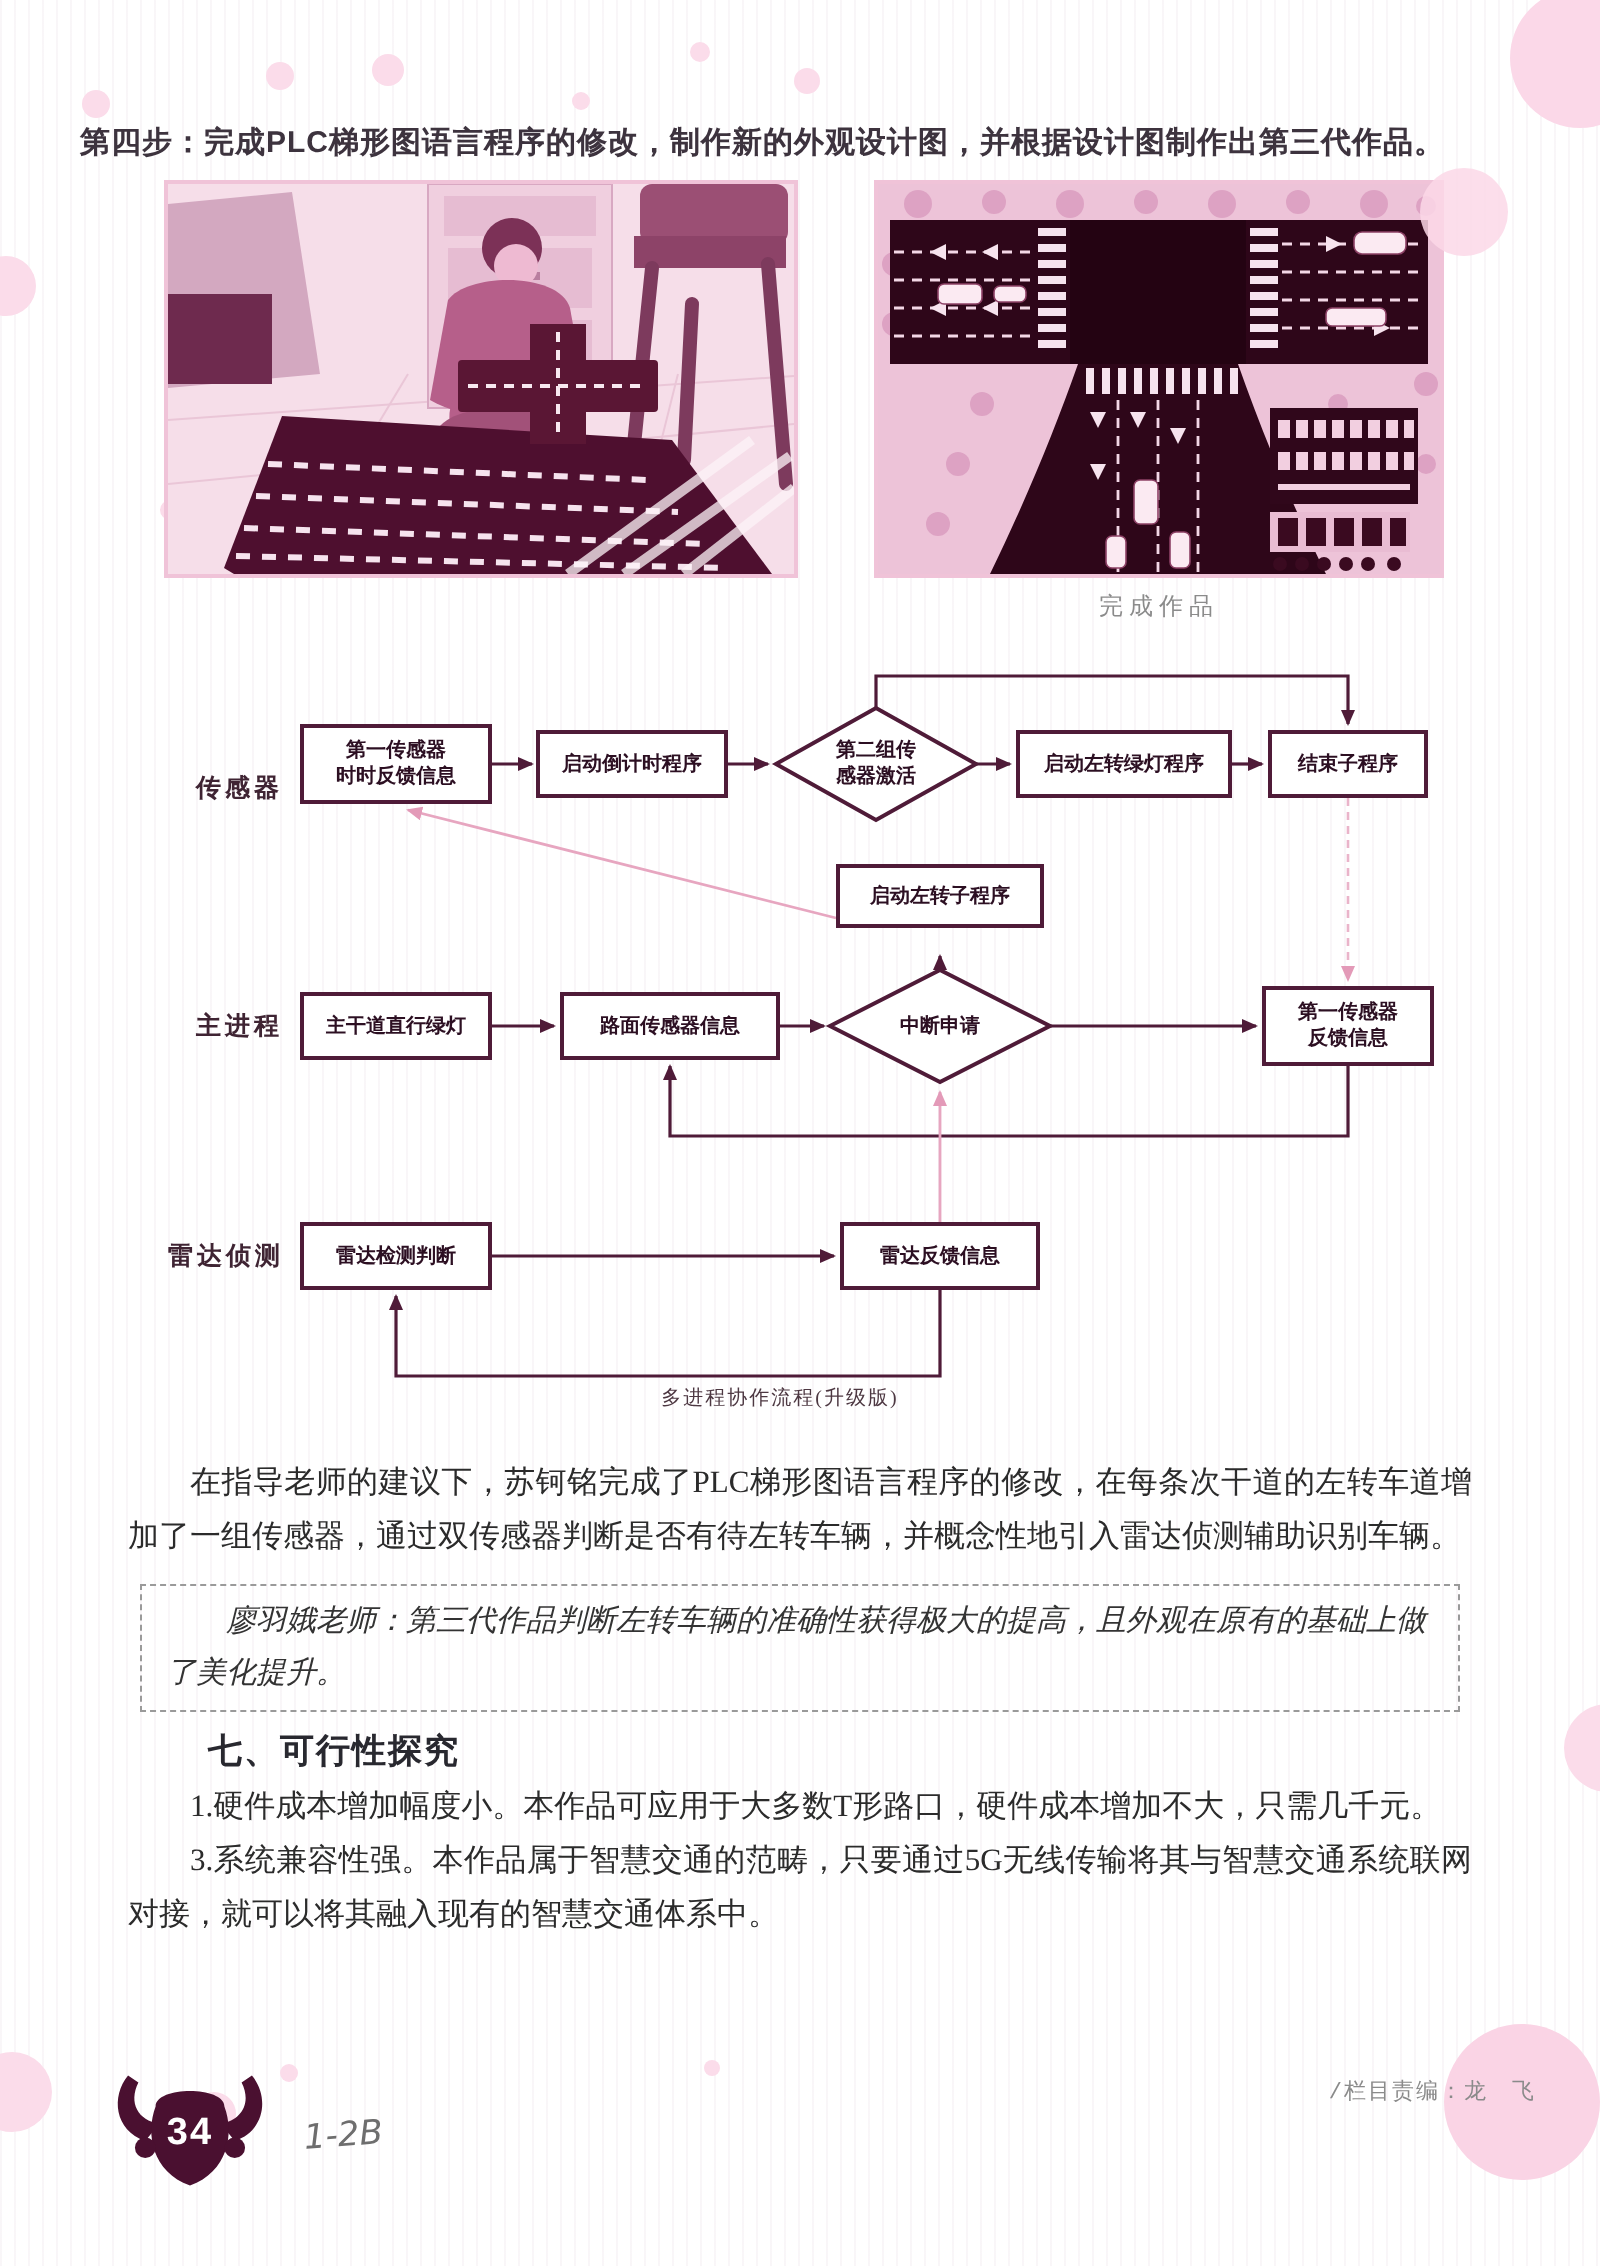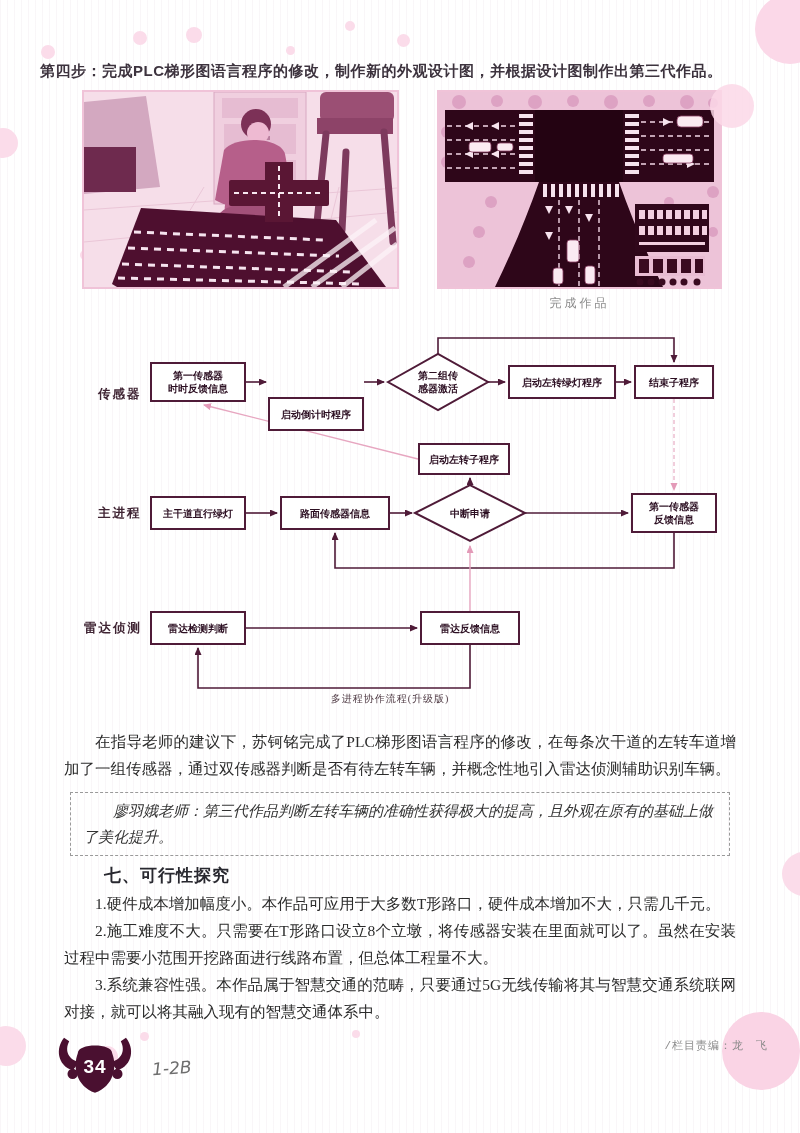--- a/index.html
+++ b/index.html
@@ -276,47 +276,46 @@
       <polygon points="388,52 438,24 488,52 438,80" fill="#ffffff" stroke="#4f1b38" stroke-width="2"></polygon>
       <polygon points="415,183 470,155 525,183 470,211" fill="#ffffff" stroke="#4f1b38" stroke-width="2"></polygon>
     </svg>
 
     <div class="fc-rowlabel" style="left:98px;top:44px;margin-top:12px;">传感器</div>
     <div class="fc-rowlabel" style="left:98px;top:175px;">主进程</div>
     <div class="fc-rowlabel" style="left:84px;top:290px;">雷达侦测</div>
 
     <div class="fc-node" style="left:150px;top:32px;width:96px;height:40px;">第一传感器
 时时反馈信息</div>
-    <div class="fc-node" style="left:268px;top:35px;width:96px;height:34px;margin-top:32px;">启动倒计时程序</div>
+    <div class="fc-node" style="left:268px;top:35px;width:96px;height:34px;">启动倒计时程序</div>
     <div class="fc-dtext" style="left:398px;top:36px;width:80px;height:32px;">第二组传
 感器激活</div>
     <div class="fc-node" style="left:508px;top:35px;width:108px;height:34px;">启动左转绿灯程序</div>
     <div class="fc-node" style="left:634px;top:35px;width:80px;height:34px;">结束子程序</div>
-    <div class="fc-node" style="left:418px;top:113px;width:92px;height:32px;">启动左转子程序</div>
+    <div class="fc-node" style="left:418px;top:102px;width:104px;height:32px;">启动左转子程序</div>
     <div class="fc-node" style="left:150px;top:166px;width:96px;height:34px;">主干道直行绿灯</div>
     <div class="fc-node" style="left:280px;top:166px;width:110px;height:34px;">路面传感器信息</div>
     <div class="fc-dtext" style="left:430px;top:172px;width:80px;height:22px;">中断申请</div>
     <div class="fc-node" style="left:631px;top:163px;width:86px;height:40px;">第一传感器
 反馈信息</div>
     <div class="fc-node" style="left:150px;top:281px;width:96px;height:34px;">雷达检测判断</div>
     <div class="fc-node" style="left:420px;top:281px;width:100px;height:34px;">雷达反馈信息</div>
 
     <div class="fc-caption">多进程协作流程(升级版)</div>
   </div>
 
   <p class="para">在指导老师的建议下，苏钶铭完成了PLC梯形图语言程序的修改，在每条次干道的左转车道增加了一组传感器，通过双传感器判断是否有待左转车辆，并概念性地引入雷达侦测辅助识别车辆。</p>
 
   <div class="teacher">
     <p>廖羽娥老师：第三代作品判断左转车辆的准确性获得极大的提高，且外观在原有的基础上做了美化提升。</p>
   </div>
 
   <h3 class="sec-head">七、可行性探究</h3>
   <div class="items">
     <p>1.硬件成本增加幅度小。本作品可应用于大多数T形路口，硬件成本增加不大，只需几千元。</p>
-    <p>2.施工难度不大。只需要在T形路口设立8个立墩，将传感器安装在里面就可以了。虽然在安装过程中需要小范围开挖路面进行线路布置，但总体工程量不大。</p>
     <p>3.系统兼容性强。本作品属于智慧交通的范畴，只要通过5G无线传输将其与智慧交通系统联网对接，就可以将其融入现有的智慧交通体系中。</p>
   </div>
 
   <svg class="bull" viewBox="0 0 100 72">
     <g fill="#4a1030">
       <path d="M14,2 C4,14 6,34 24,40 L32,30 C20,28 14,18 20,6 Z"></path>
       <path d="M86,2 C96,14 94,34 76,40 L68,30 C80,28 86,18 80,6 Z"></path>
       <path d="M30,20 C30,8 70,8 70,20 C76,36 72,58 50,66 C28,58 24,36 30,20 Z"></path>
       <circle cx="24" cy="44" r="6"></circle>
         <circle cx="76" cy="44" r="6"></circle>

